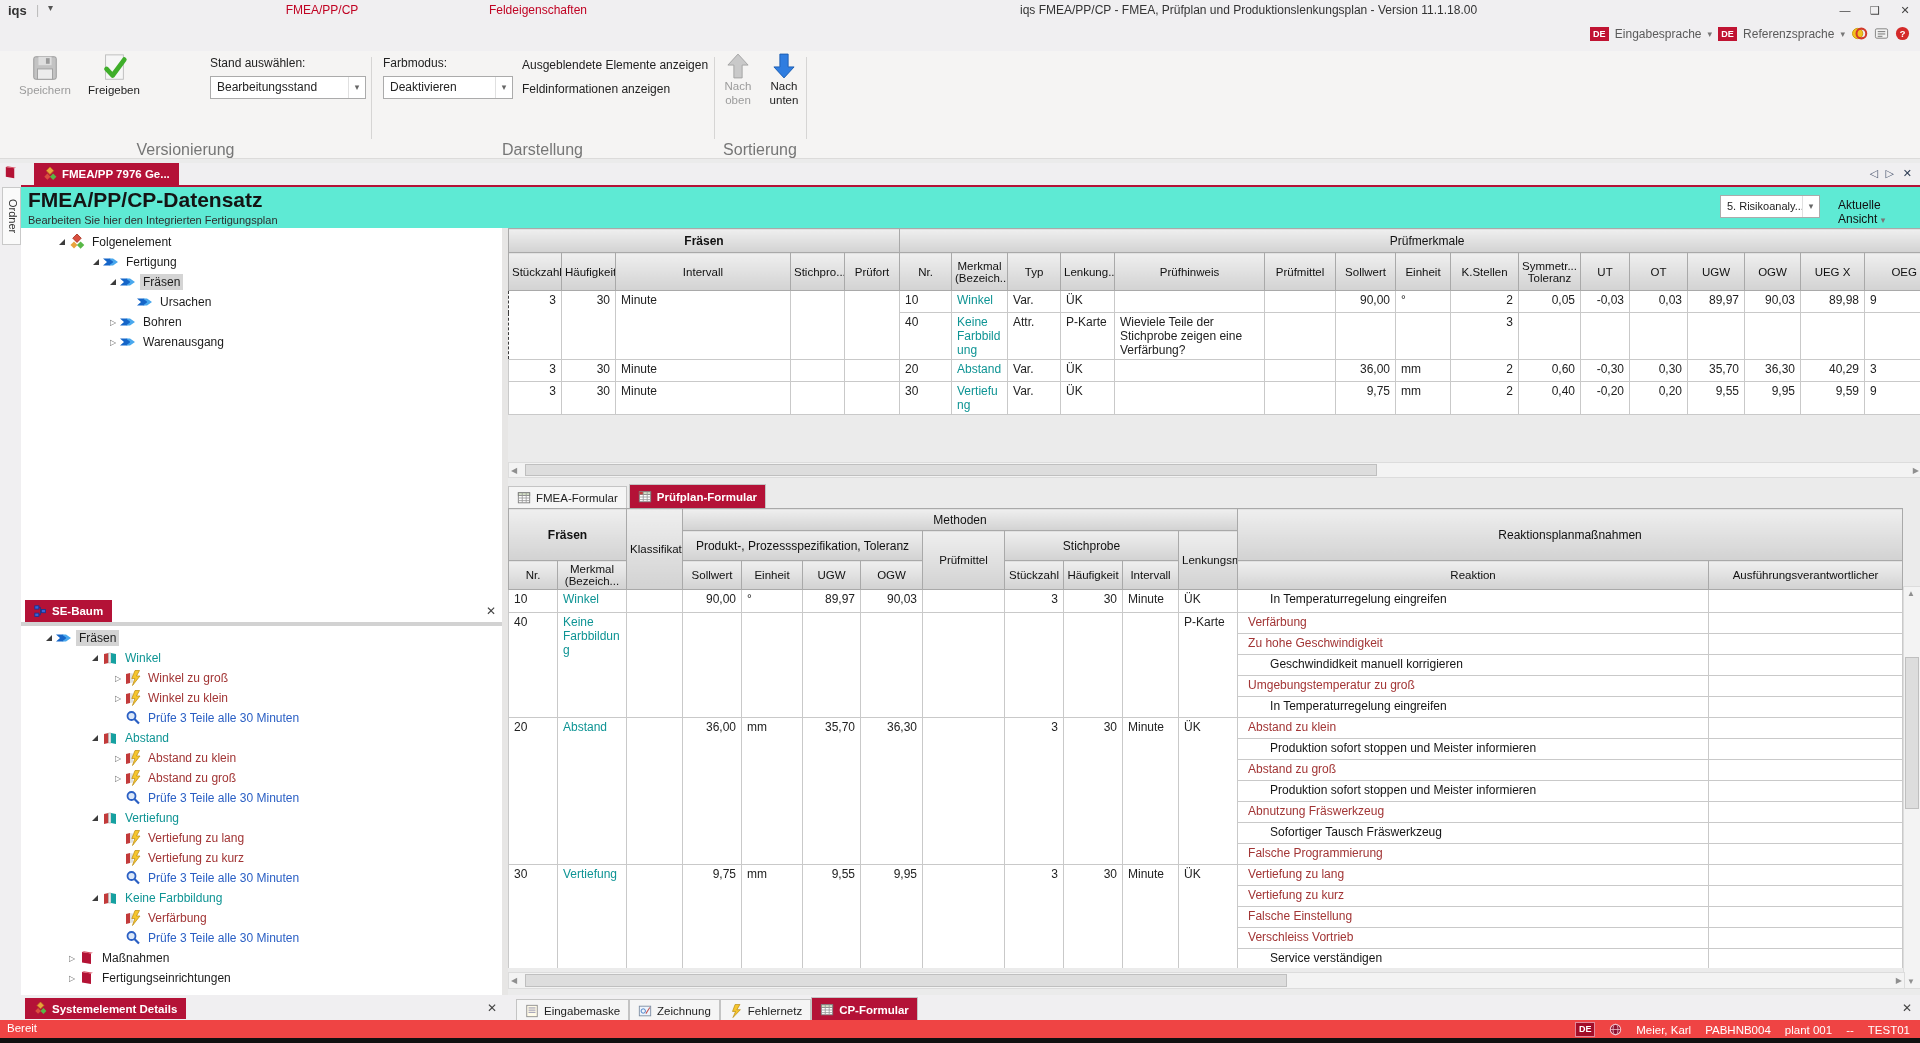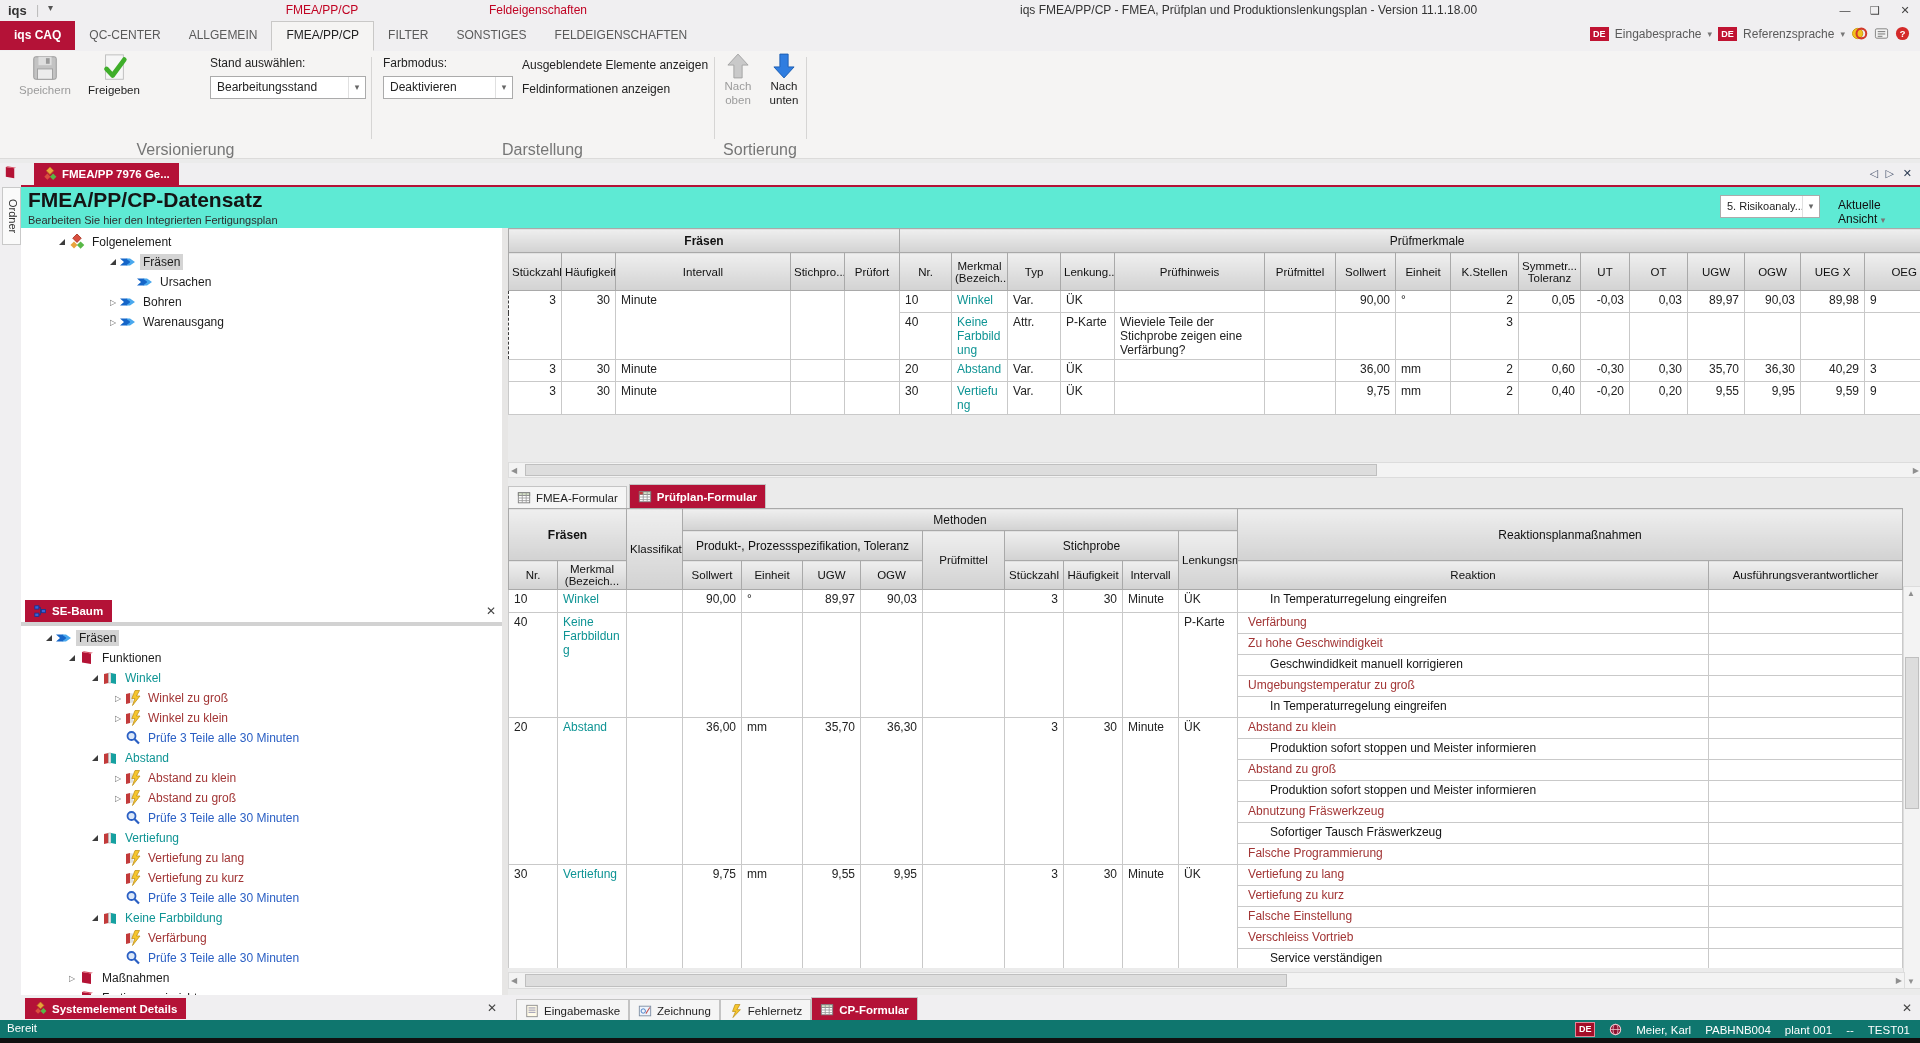--- a/index.html
+++ b/index.html
@@ -98,21 +98,21 @@
   
   .sheettab{display:flex;align-items:center;gap:5px;height:22px;padding:0 8px;background:#f5f5f5;
      border:1px solid #c4c4c4;border-bottom:none;color:#222;font-size:11.5px;}
   .sheettab.active{background:#b41237;color:#fff;font-weight:bold;height:24px;}
   #formtabs{left:508px;top:484px;height:25px;display:flex;align-items:flex-end;gap:2px;}
   #footerband{left:0;top:995px;width:1920px;height:25px;background:#f0eff1;}
   #btabs{position:absolute;left:516px;top:2px;display:flex;align-items:flex-end;gap:0;}
   #sysdetailtab{position:absolute;left:25px;top:3px;height:21px;}
 
   
-  #statusbar{left:0;top:1020px;width:1920px;height:18px;background:#0f766e;color:#fff;font-size:11.5px;}
+  #statusbar{left:0;top:1020px;width:1920px;height:18px;background:#ef4444;color:#fff;font-size:11.5px;}
   #statusbar .ready{position:absolute;left:7px;top:2px;}
   #statusright{position:absolute;right:10px;top:2px;display:flex;align-items:center;gap:14px;}
   #statusright .sbadge{width:18px;height:13px;background:#a30d28;border:1px solid #e2889a;color:#fff;
      font-size:9px;font-weight:bold;text-align:center;line-height:13px;}
   #blackstrip{left:0;top:1038px;width:1920px;height:5px;background:#101010;}
 </style>
 </head>
 <body>
 
 <div class="abs" id="titlebar">
@@ -121,21 +121,20 @@
   <span class="qat">▾</span>
   <span class="ctx" id="ctx1">FMEA/PP/CP</span>
   <span class="ctx" id="ctx2">Feldeigenschaften</span>
   <span class="wtitle">iqs FMEA/PP/CP - FMEA, Prüfplan und Produktionslenkungsplan - Version 11.1.18.00</span>
   <span class="winbtn" style="right:60px;">—</span>
   <span class="winbtn" style="right:30px;">❑</span>
   <span class="winbtn" style="right:0;">✕</span>
 </div>
 
 <div class="abs" id="ribbontabs">
-  <span id="rtabs"><span class="rtab brand">iqs CAQ</span><span class="rtab">QC-CENTER</span><span class="rtab">ALLGEMEIN</span><span class="rtab active">FMEA/PP/CP</span><span class="rtab">FILTER</span><span class="rtab">SONSTIGES</span><span class="rtab">FELDEIGENSCHAFTEN</span></span>
   <span id="langbox">
     <span class="debadge">DE</span>
     <span class="langlbl">Eingabesprache</span>
     <span class="cbcaret">▾</span>
     <span class="debadge">DE</span>
     <span class="langlbl">Referenzsprache</span>
     <span class="cbcaret">▾</span>
     <span>
         <svg viewBox="0 0 18 16" width="17" height="15">
           <circle cx="7" cy="8" r="5.5" fill="#f2c21e" stroke="#c89a10"></circle>
@@ -262,20 +261,32 @@
       </span>
       <span class="ticon">
         <svg viewBox="0 0 16 16" width="16" height="16">
           <rect x="5" y="1.2" width="6" height="6" fill="#d94f3f" stroke="#a33020" stroke-width="0.8" transform="rotate(45 8 4.2)"></rect>
           <rect x="2.5" y="8.5" width="5" height="5" fill="#e8a33d" transform="rotate(45 5 11)"></rect>
           <rect x="9" y="8.5" width="5.2" height="5.2" fill="#58b847" transform="rotate(45 11.6 11.1)"></rect>
         </svg>
       </span>
       <span class="tlabel c-default">Folgenelement</span>
     </div>
+    <div class="trow" style="padding-left: 69px;">
+      <span class="exp">
+        <span class="exp-open-t"></span>
+      </span>
+      <span class="ticon">
+        <svg viewBox="0 0 16 16" width="16" height="16">
+          <polygon points="0,4.5 7,4.5 11.5,8 7,11.5 0,11.5 4,8" fill="#1565c8"></polygon>
+          <polygon points="6,4.5 10,4.5 15,8 10,11.5 6,11.5 10.5,8" fill="#49a8ee"></polygon>
+        </svg>
+      </span>
+      <span class="tlabel c-default">Fertigung</span>
+    </div>
     <div class="trow" style="padding-left: 86px;">
       <span class="exp">
         <span class="exp-open-t"></span>
       </span>
       <span class="ticon">
         <svg viewBox="0 0 16 16" width="16" height="16">
           <polygon points="0,4.5 7,4.5 11.5,8 7,11.5 0,11.5 4,8" fill="#1565c8"></polygon>
           <polygon points="6,4.5 10,4.5 15,8 10,11.5 6,11.5 10.5,8" fill="#49a8ee"></polygon>
         </svg>
       </span>
@@ -331,32 +342,20 @@
       <span class="exp">
         <span class="exp-open-t"></span>
       </span>
       <span class="ticon">
         <svg viewBox="0 0 16 16" width="16" height="16">
           <polygon points="0,4.5 7,4.5 11.5,8 7,11.5 0,11.5 4,8" fill="#1565c8"></polygon>
           <polygon points="6,4.5 10,4.5 15,8 10,11.5 6,11.5 10.5,8" fill="#49a8ee"></polygon>
         </svg>
       </span>
       <span class="tlabel c-default tsel">Fräsen</span>
-    </div>
-    <div class="trow" style="padding-left: 45px;">
-      <span class="exp">
-        <span class="exp-open-t"></span>
-      </span>
-      <span class="ticon">
-        <svg viewBox="0 0 16 16" width="16" height="16">
-          <polygon points="3,2 12,3.5 12,14 3,12.5" fill="#b41235"></polygon>
-          <polygon points="3,2 5,1.2 14,2.8 12,3.5" fill="#d84a5e"></polygon>
-        </svg>
-      </span>
-      <span class="tlabel c-default">Funktionen</span>
     </div>
     <div class="trow" style="padding-left: 68px;">
       <span class="exp">
         <span class="exp-open-t"></span>
       </span>
       <span class="ticon">
         <svg viewBox="0 0 16 16" width="16" height="16">
           <polygon points="2,4 6.5,3 6.5,13 2,14" fill="#c23a3a"></polygon>
           <polygon points="6.5,3 9,3 9,13 6.5,13" fill="#ececec" stroke="#999" stroke-width="0.5"></polygon>
           <polygon points="9,3 14,4 14,14 9,13" fill="#16a0a0"></polygon>

